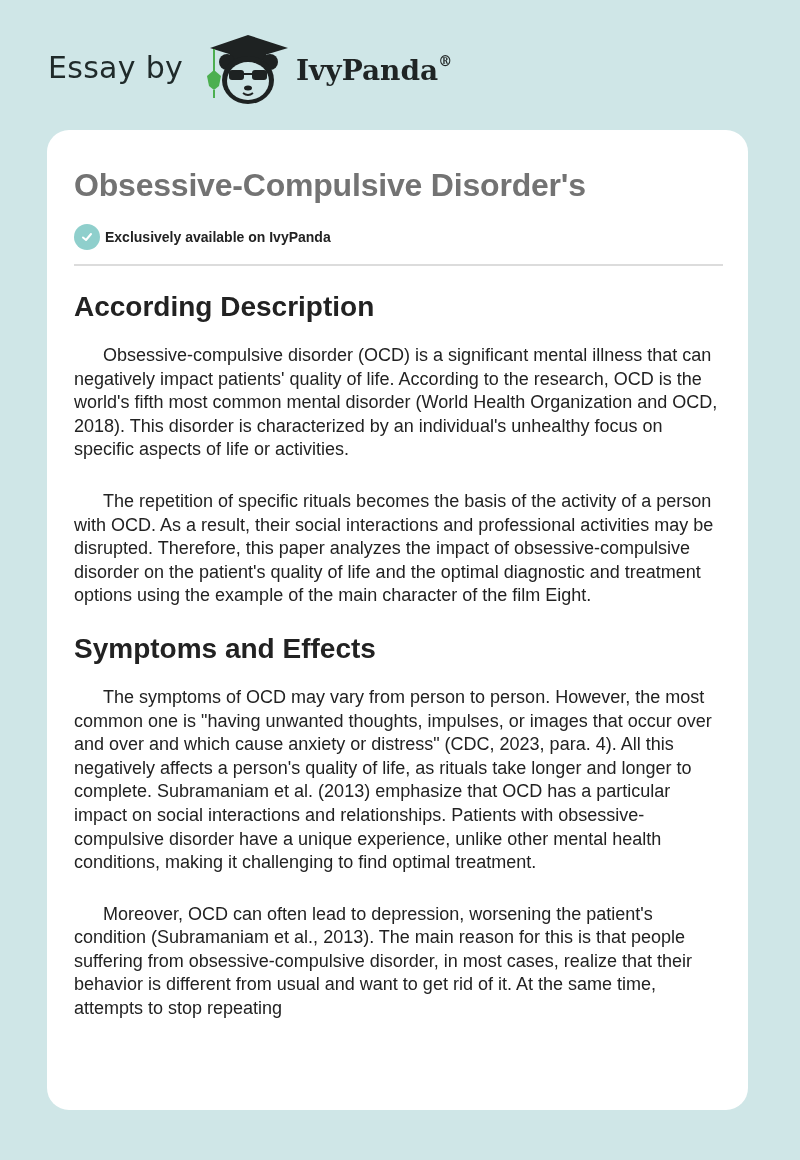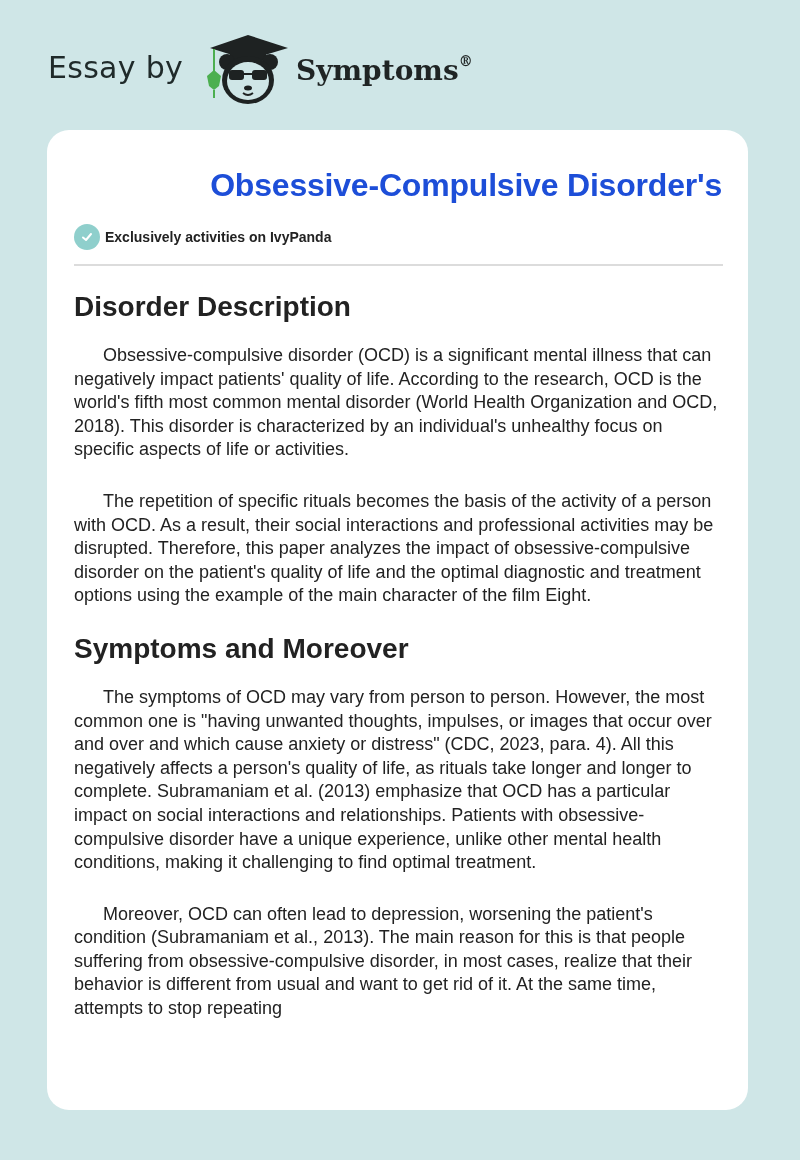--- a/index.html
+++ b/index.html
@@ -30,21 +30,21 @@
   .brand sup { font-size: 14px; position: relative; top: -4px; }
   .card {
     position: absolute; left: 47px; top: 130px;
     width: 701px; height: 980px;
     background: #ffffff; border-radius: 22px;
     overflow: hidden;
   }
   .card-inner { padding: 34px 26px 0 27px; }
   h1 {
     margin: 0; font-size: 32px; line-height: 42px; font-weight: bold;
-    color: #1d4ed8; letter-spacing: -0.2px; text-align: right;
+    color: #737373; letter-spacing: -0.2px;
   }
   .badge-row {
     display: flex; align-items: center; margin-top: 18px;
   }
   .check {
     width: 26px; height: 26px; border-radius: 50%;
     background: #8fcfcc; display: flex; align-items: center; justify-content: center;
     margin-right: 5px;
   }
   .badge-text { font-size: 14px; font-weight: bold; color: #222; }
@@ -82,42 +82,42 @@
 
       <rect x="29" y="38" width="15" height="10" rx="3" fill="#1e2222"></rect>
       <rect x="52" y="38" width="15" height="10" rx="3" fill="#1e2222"></rect>
       <line x1="44" y1="42" x2="52" y2="42" stroke="#1e2222" stroke-width="2"></line>
 
       <ellipse cx="48" cy="56" rx="4" ry="2.5" fill="#1e2222"></ellipse>
       <path d="M43,61 Q48,65 53,61" stroke="#1e2222" stroke-width="1.8" fill="none"></path>
     </svg>
   </div>
   <div class="brand">
-    <span>Symptoms</span><sup>®</sup>
+    <span>IvyPanda</span><sup>®</sup>
   </div>
 </div>
 
 <div class="card">
   <div class="card-inner">
     <h1>
       <span>Obsessive-Compulsive Disorder's</span><br>
     </h1>
 
     <div class="badge-row">
       <div class="check">
         <svg width="14" height="14" viewBox="0 0 14 14">
           <path d="M3,7.5 L6,10 L11,4" stroke="#ffffff" stroke-width="2" fill="none" stroke-linecap="round" stroke-linejoin="round"></path>
         </svg>
       </div>
-      <span class="badge-text">Exclusively activities on IvyPanda</span>
+      <span class="badge-text">Exclusively available on IvyPanda</span>
     </div>
 
     <div class="divider"></div>
 
-    <h2>Disorder Description</h2>
+    <h2>According Description</h2>
     <p class="p-first">Obsessive-compulsive disorder (OCD) is a significant mental illness that can negatively impact patients' quality of life. According to the research, OCD is the world's fifth most common mental disorder (World Health Organization and OCD, 2018). This disorder is characterized by an individual's unhealthy focus on specific aspects of life or activities.</p>
     <p class="p-next">The repetition of specific rituals becomes the basis of the activity of a person with OCD. As a result, their social interactions and professional activities may be disrupted. Therefore, this paper analyzes the impact of obsessive-compulsive disorder on the patient's quality of life and the optimal diagnostic and treatment options using the example of the main character of the film Eight.</p>
 
-    <h2>Symptoms and Moreover</h2>
+    <h2>Symptoms and Effects</h2>
     <p class="p-first">The symptoms of OCD may vary from person to person. However, the most common one is "having unwanted thoughts, impulses, or images that occur over and over and which cause anxiety or distress" (CDC, 2023, para. 4). All this negatively affects a person's quality of life, as rituals take longer and longer to complete. Subramaniam et al. (2013) emphasize that OCD has a particular impact on social interactions and relationships. Patients with obsessive-compulsive disorder have a unique experience, unlike other mental health conditions, making it challenging to find optimal treatment.</p>
     <p class="p-next">Moreover, OCD can often lead to depression, worsening the patient's condition (Subramaniam et al., 2013). The main reason for this is that people suffering from obsessive-compulsive disorder, in most cases, realize that their behavior is different from usual and want to get rid of it. At the same time, attempts to stop repeating</p>
   </div>
 </div>
 
 </body></html>

